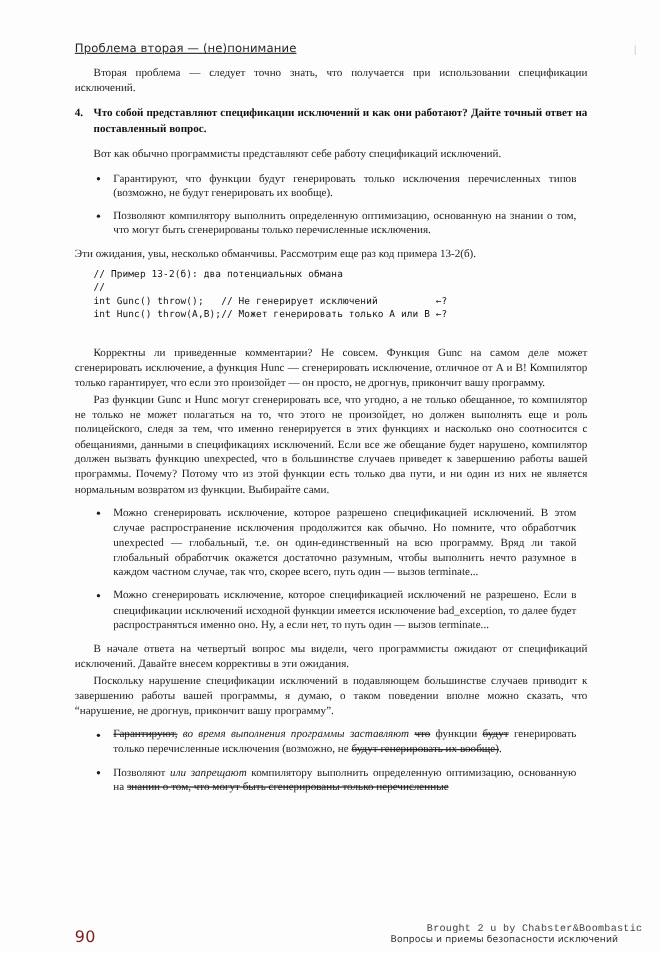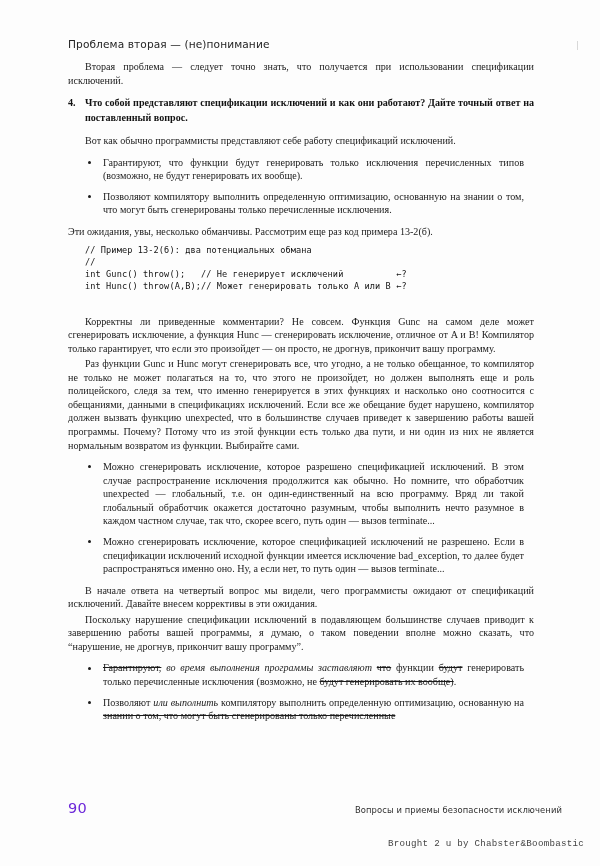--- a/index.html
+++ b/index.html
@@ -29,20 +29,21 @@
 
   
   .section-heading {
     font-family: "DejaVu Sans", "Liberation Sans", sans-serif;
     font-size: 10.6px;
     font-weight: 400;
     color: #242424;
     letter-spacing: 0.1px;
     margin: 0 0 9px 0;
     line-height: 1.25;
+    text-decoration: underline;
   }
 
   .numbered-question {
     display: flex;
     align-items: flex-start;
     font-weight: bold;
     font-size: 10.1px;
     line-height: 1.42;
     margin: 9px 0 9px 0;
     color: #121212;
@@ -117,22 +118,23 @@
     left: 68px;
     right: 34px;
     top: 800px;
     display: flex;
     align-items: baseline;
     justify-content: space-between;
     font-family: "DejaVu Sans", "Liberation Sans", sans-serif;
   }
   .footer .page-number {
     font-size: 14.5px;
-    color: #6d28d9;
+    color: #7f1d1d;
     letter-spacing: 0.2px;
+    margin-top: 44px;
   }
   .footer .running-title {
     font-size: 8.4px;
     color: #2e2e2e;
     letter-spacing: 0.1px;
     padding-right: 4px;
     margin-left: 28px;
   }
   .watermark {
     position: absolute;
@@ -209,21 +211,21 @@
 
     <p class="body">Поскольку нарушение спецификации исключений в подавляющем большинстве случаев приводит к завершению работы вашей программы, я думаю, о таком поведении вполне можно сказать, что “нарушение, не дрогнув, прикончит вашу программу”.</p>
 
     <ul class="bullets">
       <li>
         <span class="dot"></span>
         <span class="rich"><span class="strike">Гарантируют,</span><span> </span><span class="ital">во время выполнения программы заставляют</span><span> </span><span class="strike">что</span><span> функции </span><span class="strike">будут</span><span> генерировать только перечисленные исключения (возможно, не </span><span class="strike">будут генерировать их вообще)</span><span>.</span></span>
       </li>
       <li>
         <span class="dot"></span>
-        <span class="rich"><span>Позволяют </span><span class="ital">или выполнить</span><span> компилятору выполнить определенную оптимизацию, основанную на </span><span class="strike">знании о том, что могут быть сгенерированы только перечисленные</span></span>
+        <span class="rich"><span>Позволяют </span><span class="ital">или запрещают</span><span> компилятору выполнить определенную оптимизацию, основанную на </span><span class="strike">знании о том, что могут быть сгенерированы только перечисленные</span></span>
       </li>
     </ul>
 
   </div>
 
   <div class="footer">
     <span class="page-number">90</span>
     <span class="running-title">Вопросы и приемы безопасности исключений</span>
   </div>
 

